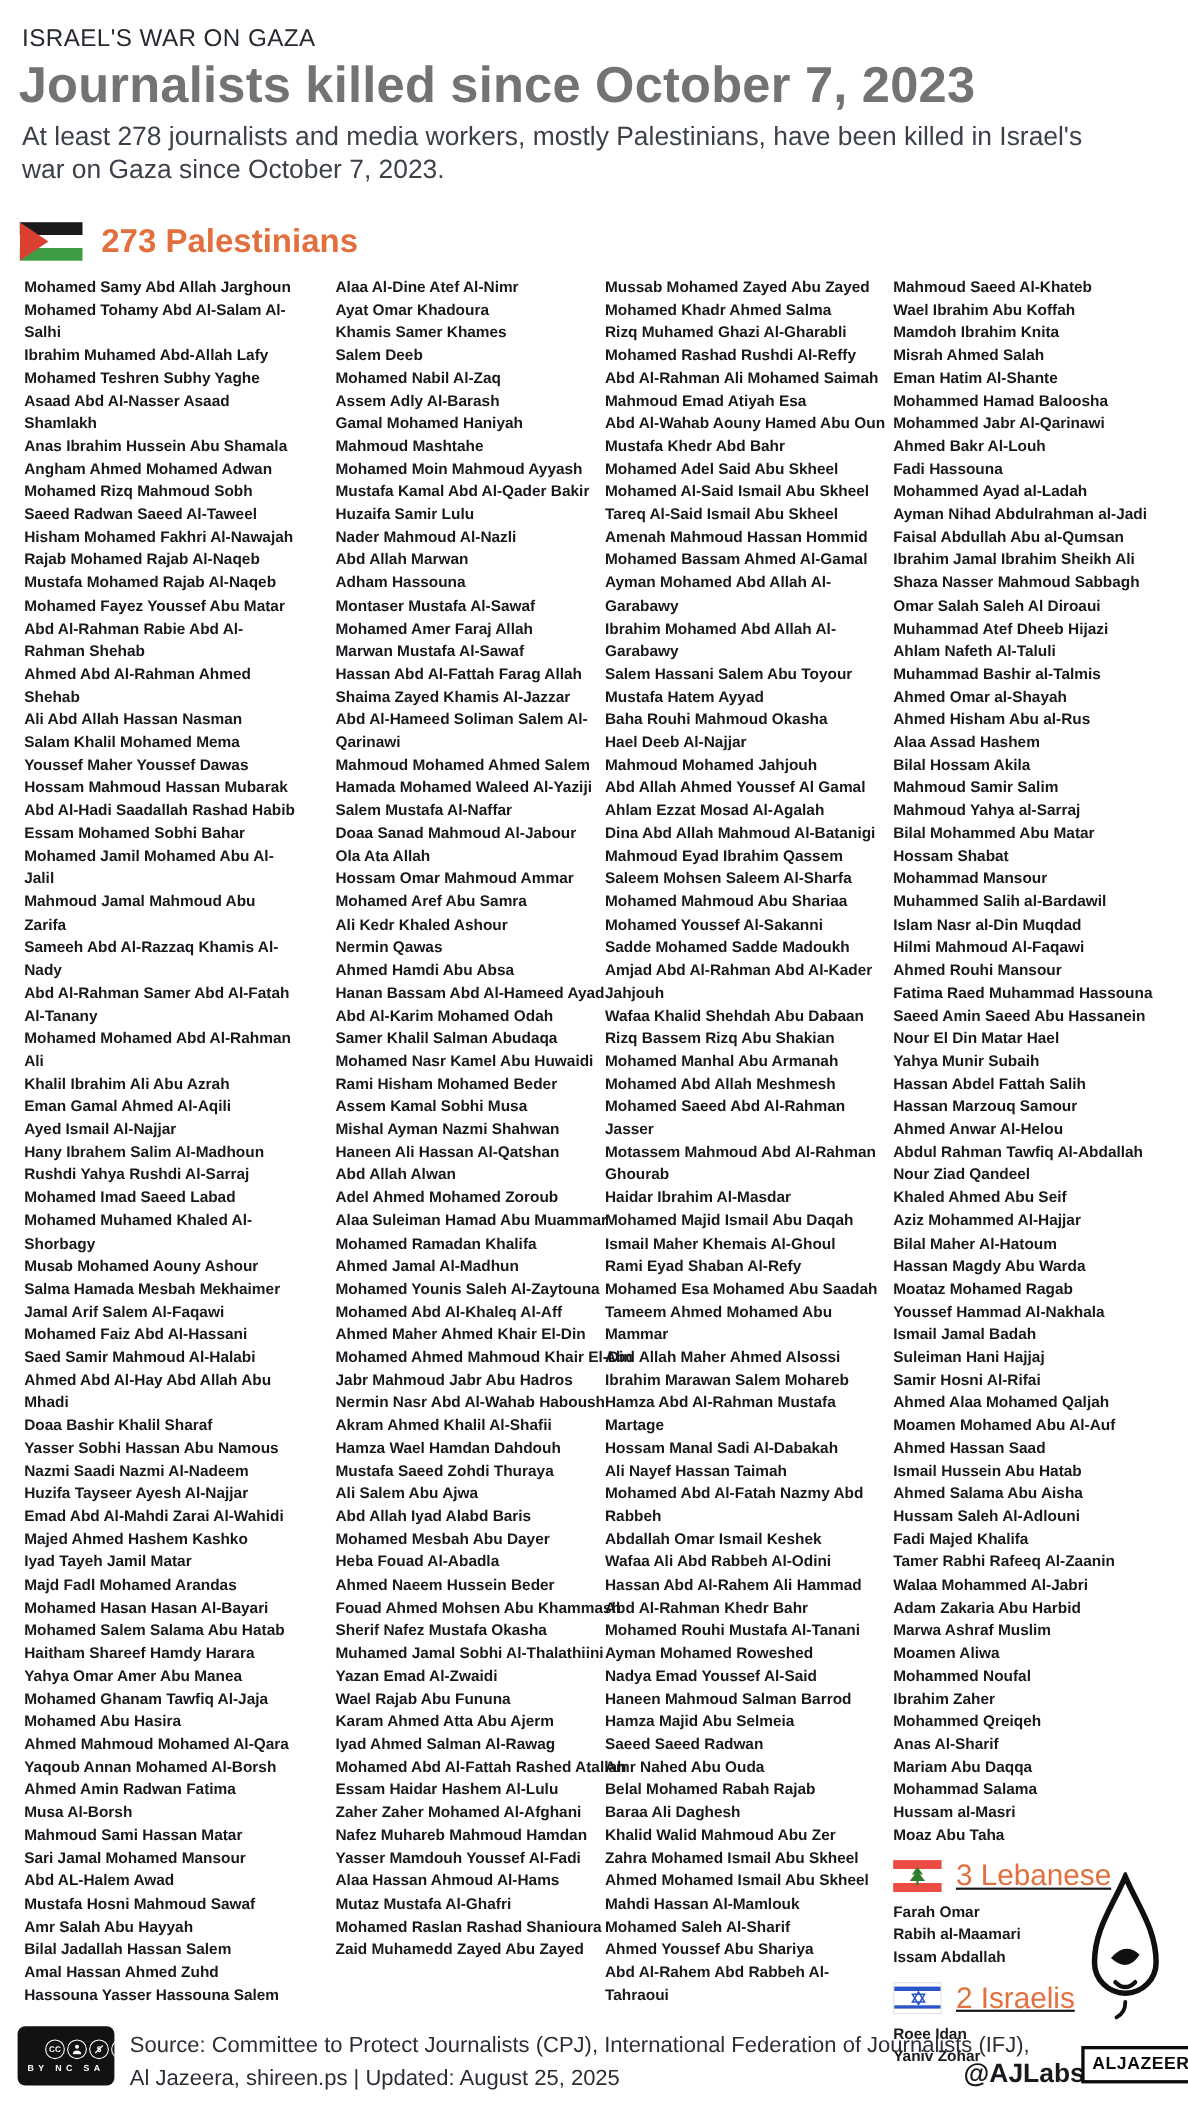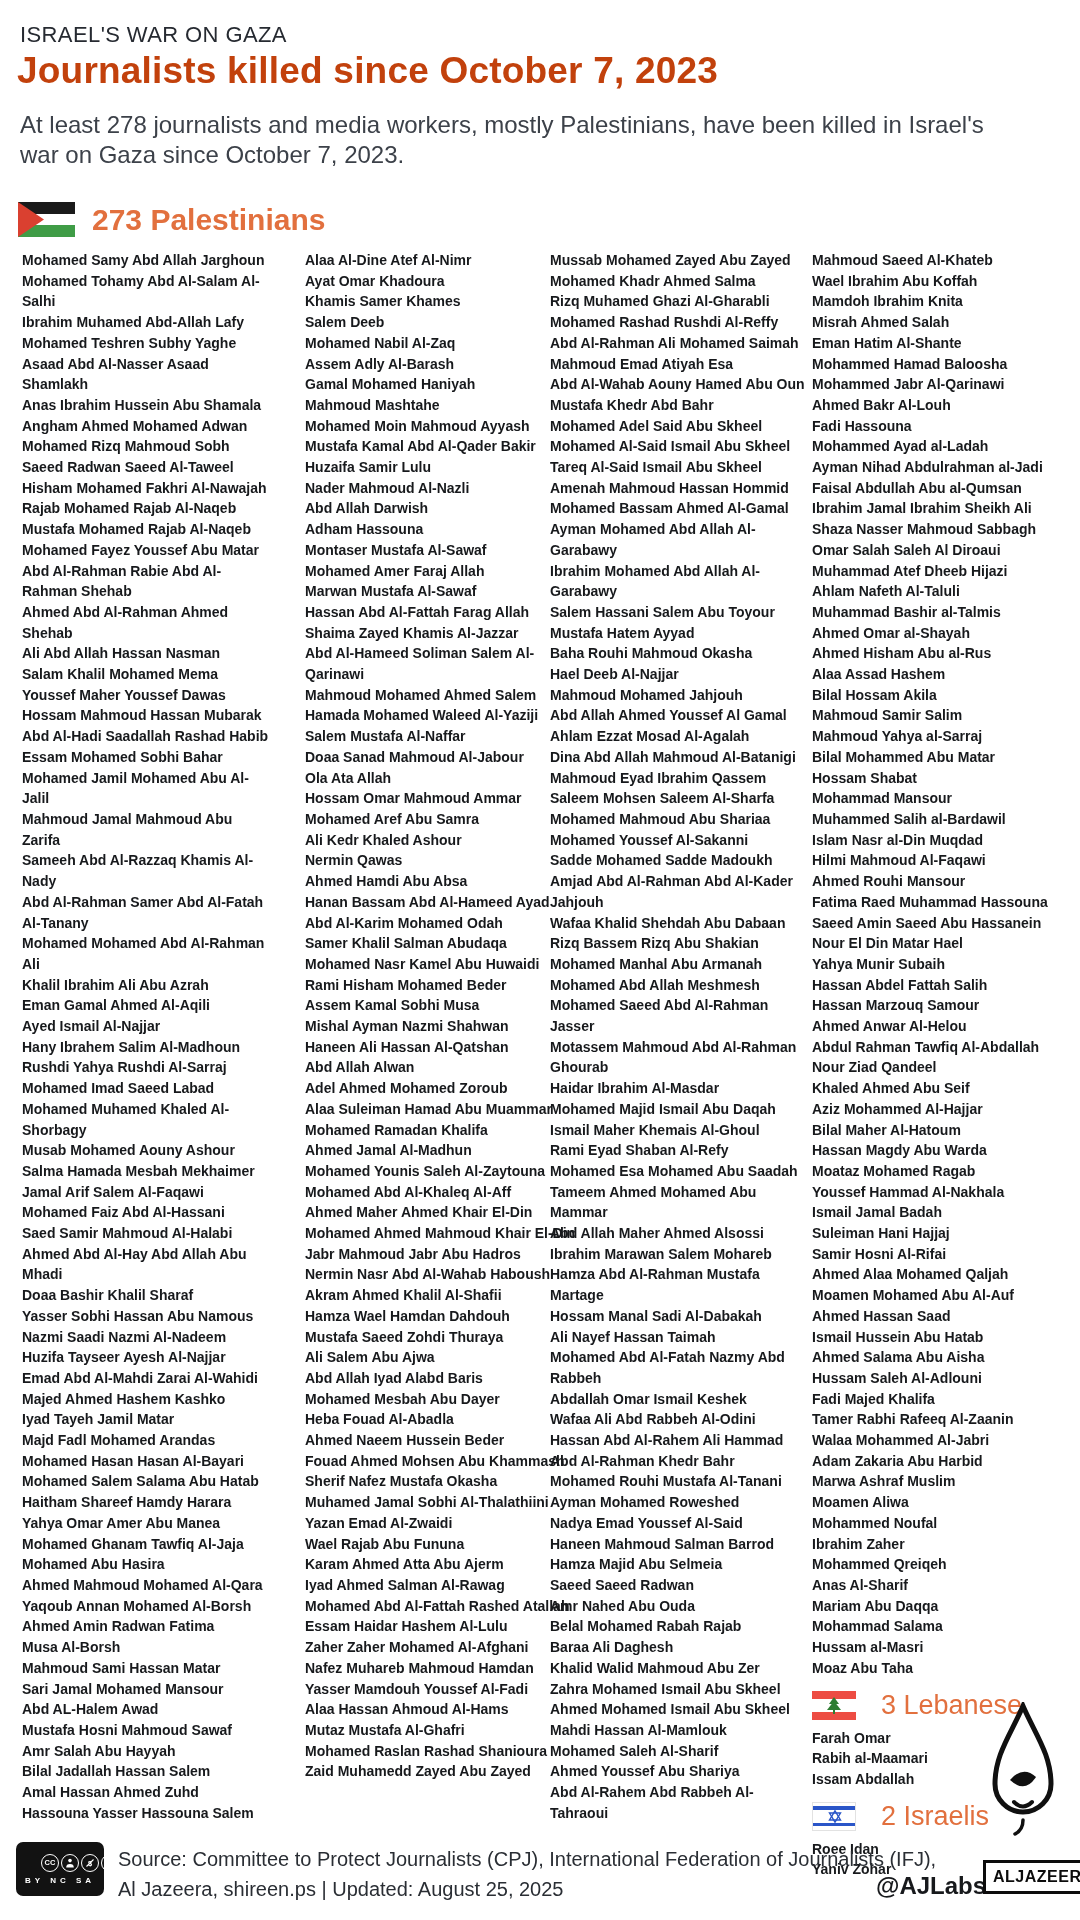--- a/index.html
+++ b/index.html
@@ -2,29 +2,29 @@
 <html><head>
 <meta charset="utf-8">
 <style>
   html,body{margin:0;padding:0;background:#ffffff;}
   .page{position:relative;width:1080px;height:1920px;background:#ffffff;overflow:hidden;
         font-family:"Liberation Sans", sans-serif;}
 
   
   .kicker{position:absolute;left:20px;top:22px;font-size:22px;font-weight:400;
           color:#262a31;letter-spacing:.4px;}
-  .title{position:absolute;left:17px;top:50px;font-size:37px;font-weight:600;
-         color:#c2410c;letter-spacing:.2px;white-space:nowrap;}
+  .title{position:absolute;left:17px;top:50px;font-size:46px;font-weight:600;
+         color:#737373;letter-spacing:.2px;white-space:nowrap;}
   .subtitle{position:absolute;left:20px;top:110px;width:1000px;font-size:24px;
             font-weight:500;line-height:30px;color:#3c4149;}
 
   
   .sect-head{position:absolute;left:18px;top:202px;display:flex;align-items:center;gap:17px;}
   .sect-label{font-size:30px;font-weight:600;color:#e2703e;}
-  .sub-head{display:flex;align-items:center;gap:25px;margin:12px 0 8px 0;}
+  .sub-head{display:flex;align-items:center;gap:13px;margin:12px 0 8px 0;text-decoration:underline;}
   .sub-label{font-size:27px;font-weight:500;color:#e2703e;}
 
   
   .flag-ps{position:relative;width:57px;height:35px;flex:0 0 auto;
            background:linear-gradient(#1a1a1a 0 33.4%,#ffffff 33.4% 66.7%,#3f9c46 66.7% 100%);}
   .flag-ps .tri{position:absolute;left:0;top:0;width:26px;height:35px;background:#da4030;
                 clip-path:polygon(0 0,100% 50%,0 100%);}
   .flag-lb{position:relative;width:44px;height:29px;flex:0 0 auto;
            background:linear-gradient(#ed4c43 0 27%,#ffffff 27% 73%,#ed4c43 73% 100%);}
   .flag-lb svg{position:absolute;left:14px;top:6px;}
@@ -151,21 +151,21 @@
       <div class="name">Khamis Samer Khames</div>
       <div class="name">Salem Deeb</div>
       <div class="name">Mohamed Nabil Al-Zaq</div>
       <div class="name">Assem Adly Al-Barash</div>
       <div class="name">Gamal Mohamed Haniyah</div>
       <div class="name">Mahmoud Mashtahe</div>
       <div class="name">Mohamed Moin Mahmoud Ayyash</div>
       <div class="name">Mustafa Kamal Abd Al-Qader Bakir</div>
       <div class="name">Huzaifa Samir Lulu</div>
       <div class="name">Nader Mahmoud Al-Nazli</div>
-      <div class="name">Abd Allah Darwish</div>
+      <div class="name">Abd Allah Marwan</div>
       <div class="name">Adham Hassouna</div>
       <div class="name">Montaser Mustafa Al-Sawaf</div>
       <div class="name">Mohamed Amer Faraj Allah</div>
       <div class="name">Marwan Mustafa Al-Sawaf</div>
       <div class="name">Hassan Abd Al-Fattah Farag Allah</div>
       <div class="name">Shaima Zayed Khamis Al-Jazzar</div>
       <div class="name">Abd Al-Hameed Soliman Salem Al-Qarinawi</div>
       <div class="name">Mahmoud Mohamed Ahmed Salem</div>
       <div class="name">Hamada Mohamed Waleed Al-Yaziji</div>
       <div class="name">Salem Mustafa Al-Naffar</div>

